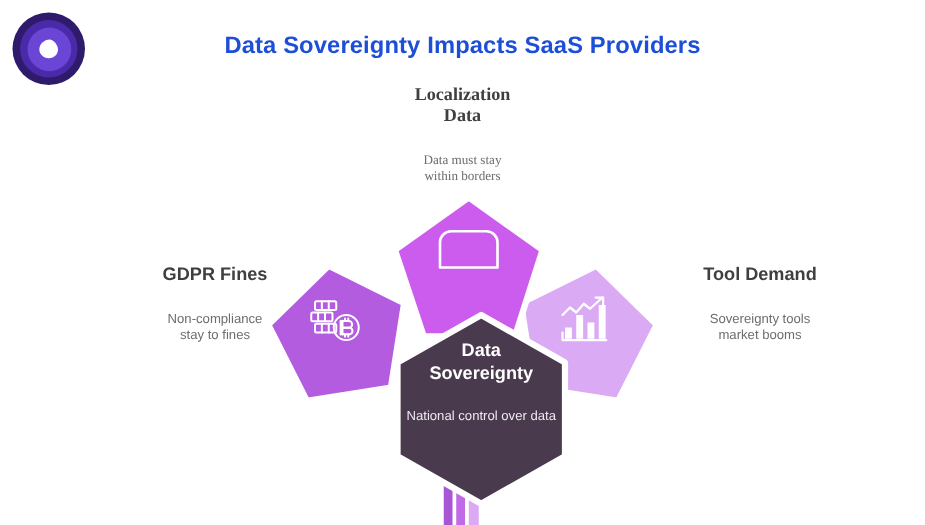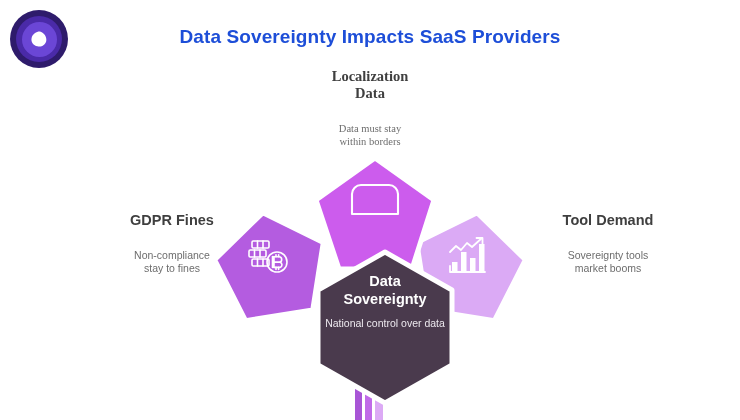--- a/index.html
+++ b/index.html
@@ -117,21 +117,21 @@
   .hex-text .ht-title {
     font-size: 14.5px;
     font-weight: bold;
     color: #ffffff;
     line-height: 18px;
   }
   .hex-text .ht-desc {
     font-size: 10.5px;
     color: #ece8ee;
     line-height: 13.5px;
-    margin-top: 9px;
+    margin-top: 19px;
   }
 </style>
 </head>
 <body>
 
 <div id="stage">
 
   <div class="logo-badge">
     <div class="logo-ring2">
       <div class="logo-ring3">

